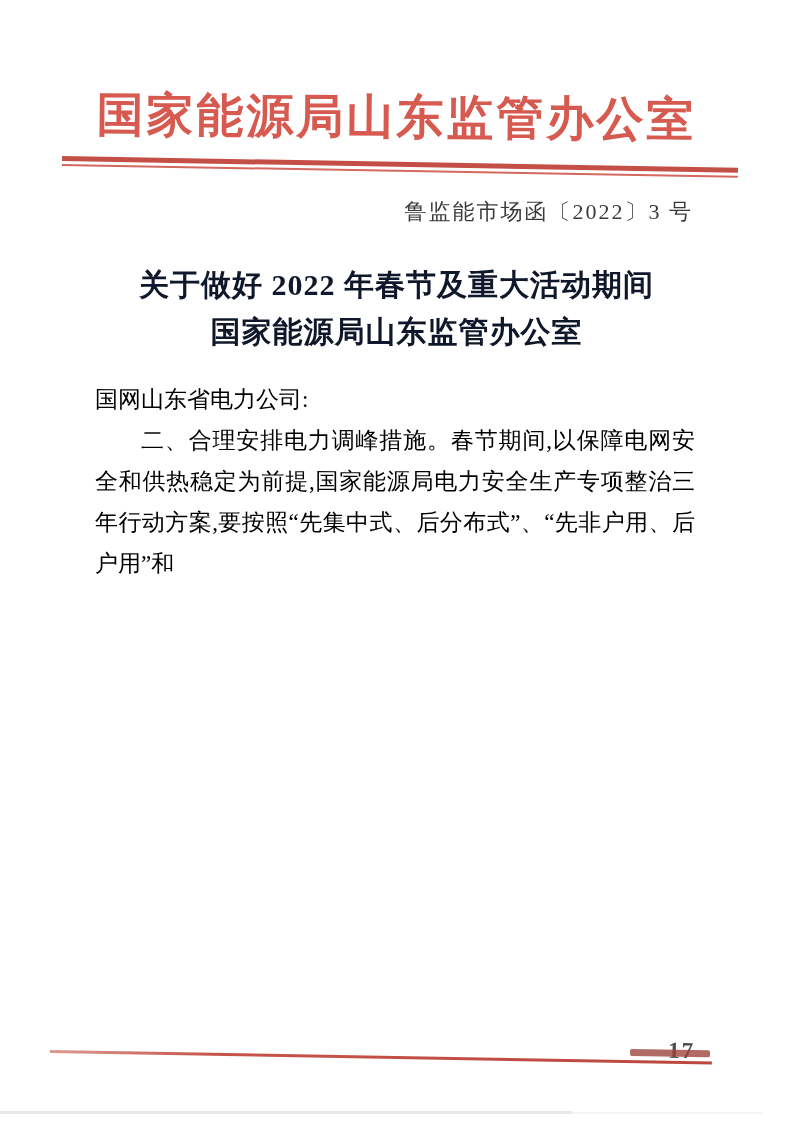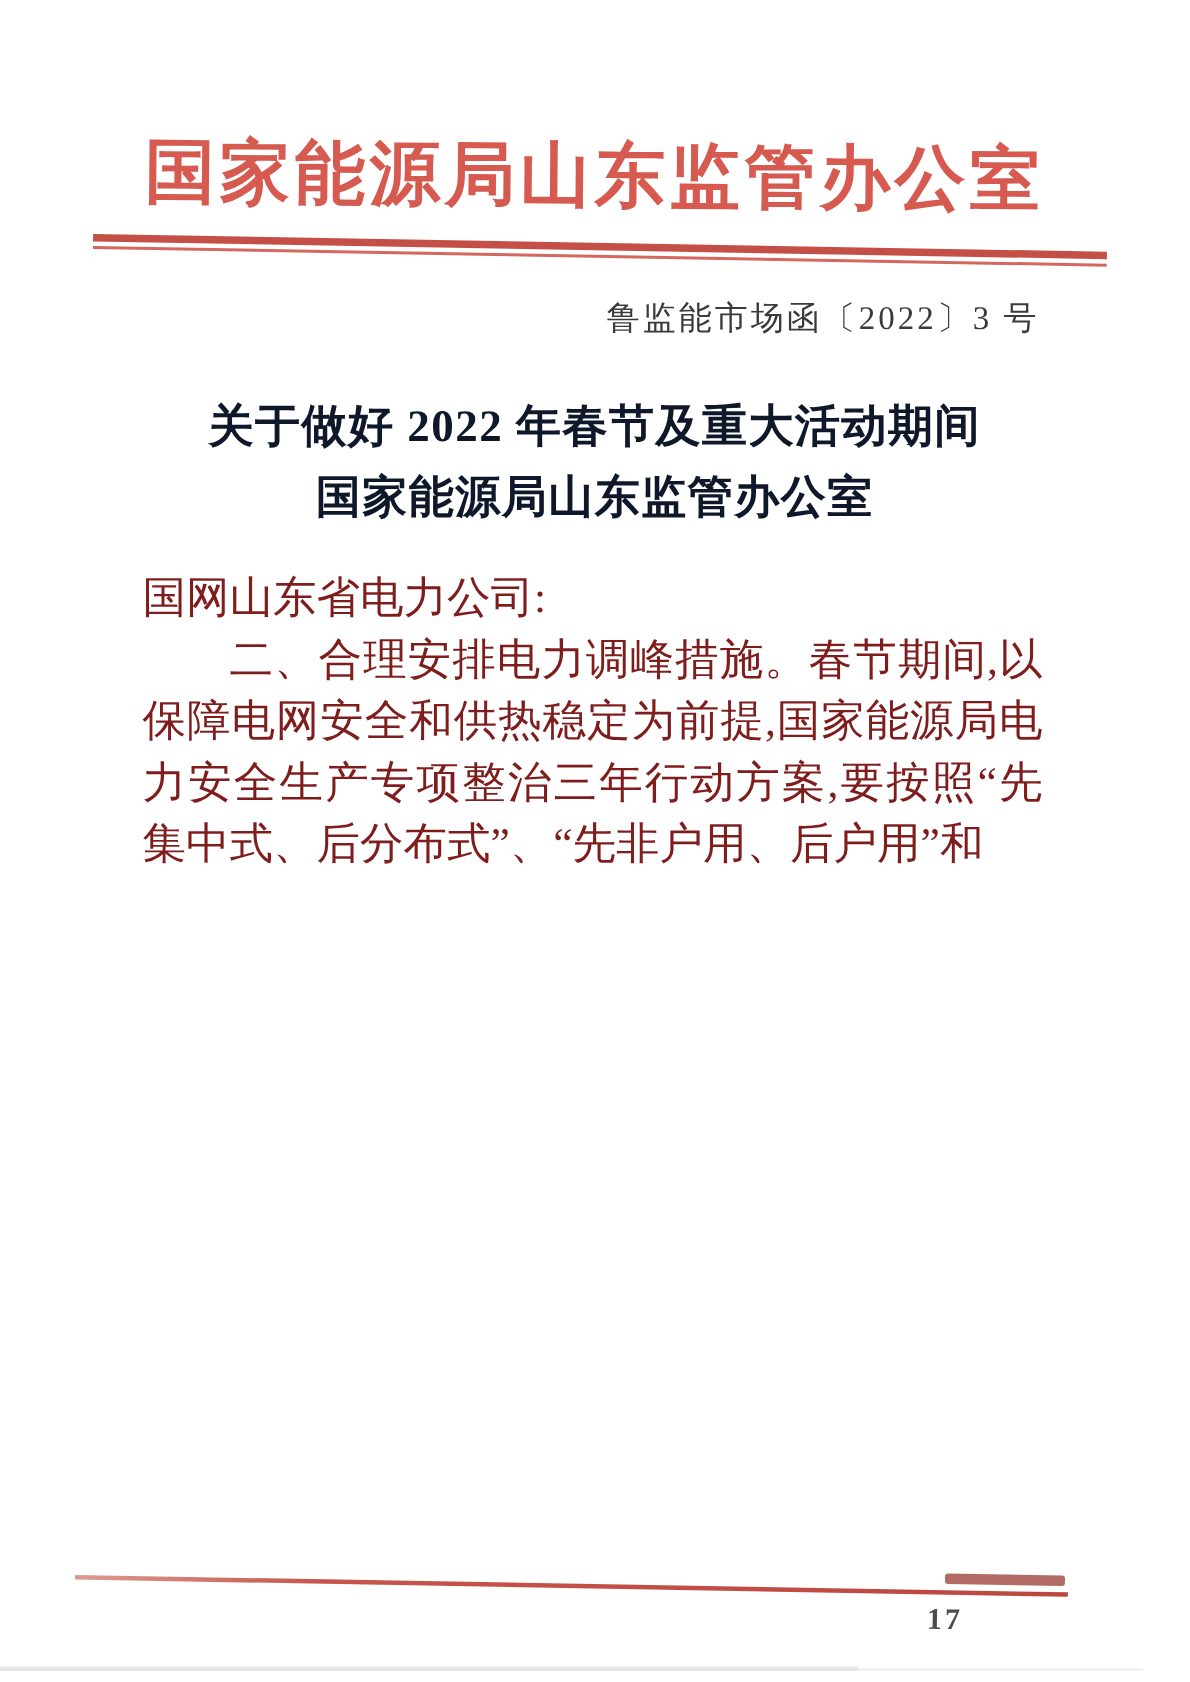--- a/index.html
+++ b/index.html
@@ -55,45 +55,44 @@
     line-height: 47px;
     font-weight: bold;
     color: #0f172a;
     letter-spacing: 1px;
   }
 
   
   .body-block {
     position: absolute;
     top: 379px; left: 95px; width: 600px;
-    font-size: 29px;
+    font-size: 23px;
     line-height: 41px;
     text-align: justify;
-    color: #7f1d1d;
+    color: #000000;
   }
   .body-block p { margin: 0; }
   .body-block p.indent { text-indent: 2em; }
 
   
   .bottom-rule {
     position: absolute;
     top: 1050px; left: 50px; width: 662px; height: 3px;
     background: linear-gradient(to right, #dd9a91, #c6544b 25%, #bb483f);
     transform: rotate(1deg);
     transform-origin: left center;
   }
   .page-mark {
     position: absolute;
-    top: 1038px; left: 618px;
-    font-size: 20px;
+    top: 1038px; left: 668px;
+    font-size: 23px;
     font-weight: bold;
     color: #4d4d4d;
     transform: rotate(1deg);
     letter-spacing: 2px;
-    margin-top: 31px;
   }
   .line-smudge {
     position: absolute;
     top: 1049px; left: 630px; width: 80px; height: 7px;
     background: #9c4038;
     opacity: 0.78;
     border-radius: 2px;
     transform: rotate(1deg);
     transform-origin: left center;
   }

